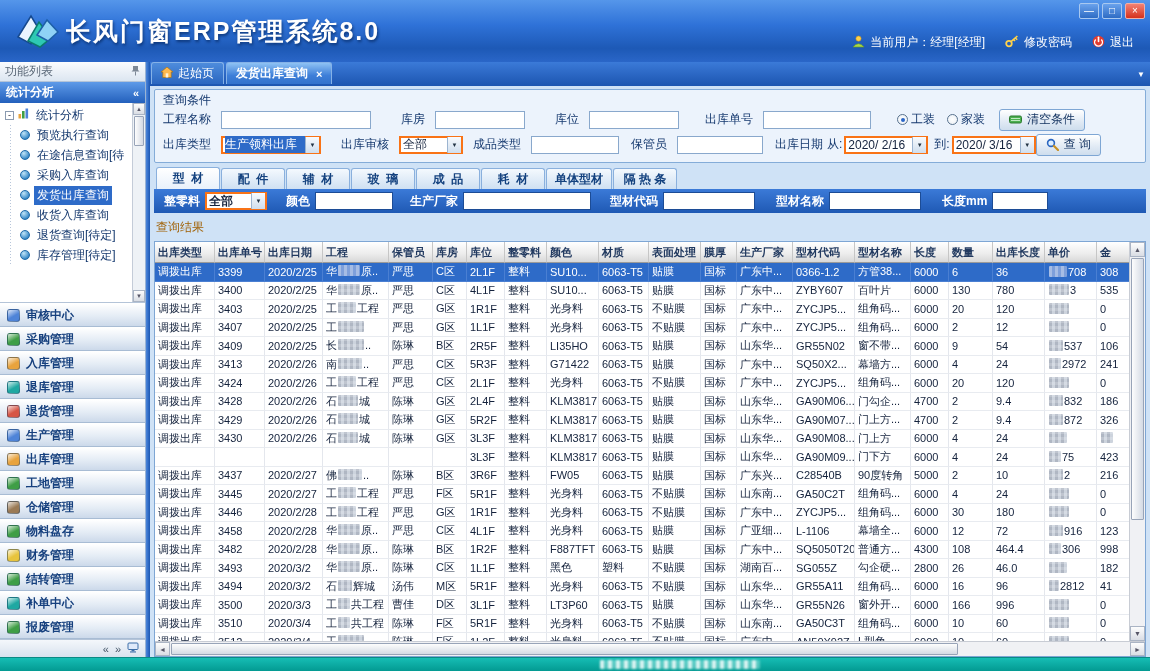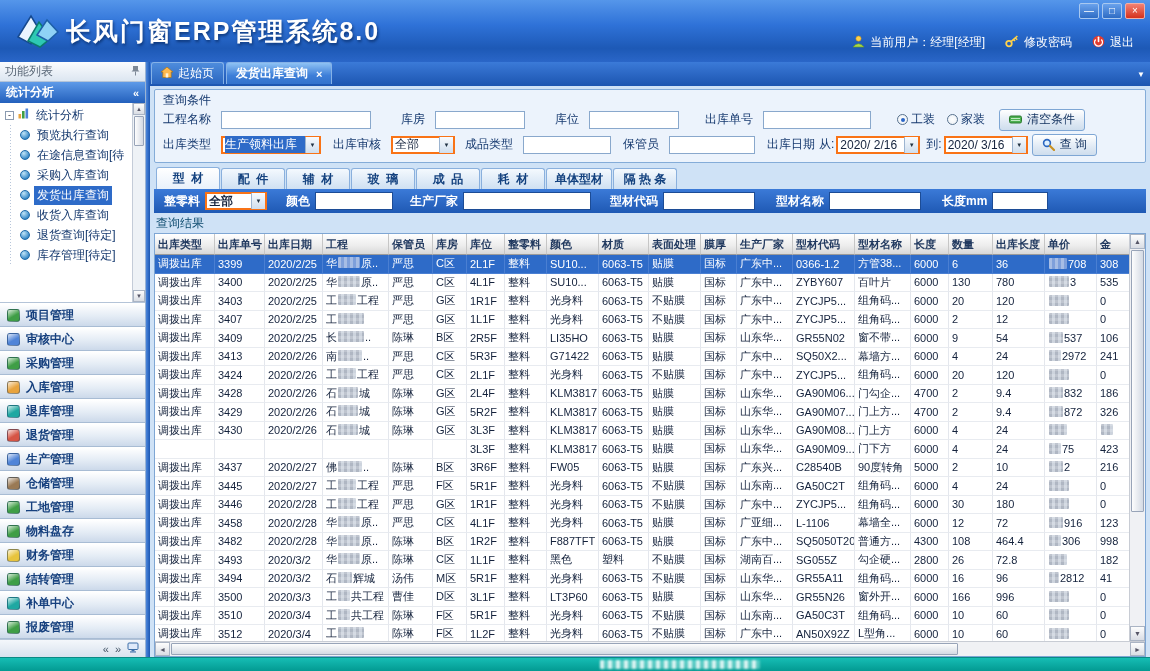--- a/index.html
+++ b/index.html
@@ -89,21 +89,21 @@
 .mat-tabs{flex:none;height:22px;display:flex;align-items:flex-end;padding-left:2px;margin-top:4px;}
 .mat-tab{height:21px;min-width:64px;padding:0 8px;display:flex;align-items:center;justify-content:center;margin-right:1px;
  font-weight:bold;color:#14427f;background:linear-gradient(#f4f9fe,#cfe0f2);border:1px solid #8ab0dd;border-bottom:none;
  border-radius:3px 3px 0 0;white-space:pre;}
 .mat-tab.active{background:linear-gradient(#ffffff,#e8f1fb);height:22px;}
 .filter-bar{flex:none;height:24px;display:flex;align-items:center;gap:5px;padding:0 10px;color:#fff;font-weight:bold;
  background:linear-gradient(#3b7ad8,#1f59b4);white-space:nowrap;}
 .filter-bar .txt{border-color:#1c4c96;}
 
 
-.results-label{flex:none;height:20px;display:flex;align-items:center;color:#0c4a6e;padding:1px 2px 0;}
+.results-label{flex:none;height:28px;display:flex;align-items:center;color:#a16207;padding:1px 2px 0;}
 .table-area{flex:1;min-height:0;display:flex;flex-direction:column;border:1px solid #7ea6d4;background:#fff;}
 .ta-top{flex:1;min-height:0;display:flex;}
 .grid-viewport{flex:1;min-width:0;overflow:hidden;}
 table.grid{border-collapse:separate;border-spacing:0;table-layout:fixed;width:992px;font-size:11px;}
 .grid th{height:21px;padding:0 3px;text-align:left;font-weight:bold;color:#223a60;white-space:nowrap;overflow:hidden;
  background:linear-gradient(#ffffff,#ececec 60%,#d8d8d8);border-right:1px solid #c6c6c6;border-bottom:1px solid #9a9a9a;}
 .grid td{height:18.5px;padding:0 3px;color:#14223c;white-space:nowrap;overflow:hidden;
  border-right:1px solid #e4e7ed;border-bottom:1px solid #e8ebf0;}
 tr.selected td{background:#2e6bc8;color:#fff;border-right-color:#4a7fd2;border-bottom-color:#4a7fd2;}
 .vscroll{width:16px;flex:none;display:flex;flex-direction:column;background:#f0f1f4;border-left:1px solid #c8ccd4;}
@@ -223,24 +223,20 @@
         <div class="tree-sb">
           <div class="sb-btn">▲</div>
           <div class="sb-track">
               <div class="sb-thumb" style="height:30px"></div>
             </div>
           <div class="sb-btn">▼</div>
         </div>
       </div>
       <div class="modules">
           <div class="module">
-            <span class="module-icon" style="background: linear-gradient(150deg, rgba(255, 255, 255, 0.8), rgba(255, 255, 255, 0) 55%), rgb(63, 158, 70);"></span>
-            <span>项目管理</span>
-          </div>
-          <div class="module">
             <span class="module-icon" style="background: linear-gradient(150deg, rgba(255, 255, 255, 0.8), rgba(255, 255, 255, 0) 55%), rgb(79, 132, 216);"></span>
             <span>审核中心</span>
           </div>
           <div class="module">
             <span class="module-icon" style="background: linear-gradient(150deg, rgba(255, 255, 255, 0.8), rgba(255, 255, 255, 0) 55%), rgb(63, 158, 70);"></span>
             <span>采购管理</span>
           </div>
           <div class="module">
             <span class="module-icon" style="background: linear-gradient(150deg, rgba(255, 255, 255, 0.8), rgba(255, 255, 255, 0) 55%), rgb(232, 163, 61);"></span>
             <span>入库管理</span>
@@ -251,26 +247,30 @@
           </div>
           <div class="module">
             <span class="module-icon" style="background: linear-gradient(150deg, rgba(255, 255, 255, 0.8), rgba(255, 255, 255, 0) 55%), rgb(214, 85, 69);"></span>
             <span>退货管理</span>
           </div>
           <div class="module">
             <span class="module-icon" style="background: linear-gradient(150deg, rgba(255, 255, 255, 0.8), rgba(255, 255, 255, 0) 55%), rgb(79, 132, 216);"></span>
             <span>生产管理</span>
           </div>
           <div class="module">
+            <span class="module-icon" style="background: linear-gradient(150deg, rgba(255, 255, 255, 0.8), rgba(255, 255, 255, 0) 55%), rgb(232, 163, 61);"></span>
+            <span>出库管理</span>
+          </div>
+          <div class="module">
+            <span class="module-icon" style="background: linear-gradient(150deg, rgba(255, 255, 255, 0.8), rgba(255, 255, 255, 0) 55%), rgb(63, 158, 70);"></span>
+            <span>工地管理</span>
+          </div>
+          <div class="module">
             <span class="module-icon" style="background: linear-gradient(150deg, rgba(255, 255, 255, 0.8), rgba(255, 255, 255, 0) 55%), rgb(154, 122, 85);"></span>
             <span>仓储管理</span>
-          </div>
-          <div class="module">
-            <span class="module-icon" style="background: linear-gradient(150deg, rgba(255, 255, 255, 0.8), rgba(255, 255, 255, 0) 55%), rgb(63, 158, 70);"></span>
-            <span>工地管理</span>
           </div>
           <div class="module">
             <span class="module-icon" style="background: linear-gradient(150deg, rgba(255, 255, 255, 0.8), rgba(255, 255, 255, 0) 55%), rgb(63, 158, 70);"></span>
             <span>物料盘存</span>
           </div>
           <div class="module">
             <span class="module-icon" style="background: linear-gradient(150deg, rgba(255, 255, 255, 0.8), rgba(255, 255, 255, 0) 55%), rgb(232, 196, 61);"></span>
             <span>财务管理</span>
           </div>
           <div class="module">
@@ -338,21 +338,21 @@
                 </svg>
               <span>清空条件</span>
             </button>
           </div>
           <div class="qrow">
             <span class="lbl" style="width:58px">出库类型</span>
             <div class="combo" style="width:100px">
               <span class="cval hl">生产领料出库</span>
               <span class="arrow">▼</span>
             </div>
-            <span class="lbl" style="margin-left:12px;width:58px">出库审核</span>
+            <span class="lbl" style="margin-left:20px;width:58px">出库审核</span>
             <div class="combo" style="width:64px">
               <span class="cval">全部</span>
               <span class="arrow">▼</span>
             </div>
             <span class="lbl" style="margin-left:10px;width:58px">成品类型</span>
             <input class="txt" style="width: 88px;">
             <span class="lbl" style="margin-left:12px;width:46px">保管员</span>
             <input class="txt" style="width: 86px;">
             <span class="lbl" style="margin-left:12px">出库日期</span>
             <span class="lbl" style="margin-left:4px">从:</span>
@@ -820,21 +820,21 @@
                       <td>整料</td>
                       <td>黑色</td>
                       <td>塑料</td>
                       <td>不贴膜</td>
                       <td>国标</td>
                       <td>湖南百...</td>
                       <td>SG055Z</td>
                       <td>勾企硬...</td>
                       <td>2800</td>
                       <td>26</td>
-                      <td>72.8</td>
+                      <td>46.0</td>
                       <td><span class="redact" style="width: 18px;"></span></td>
                       <td>182</td>
                     </tr>
                     <tr>
                       <td>调拨出库</td>
                       <td>3494</td>
                       <td>2020/3/2</td>
                       <td><span>石</span><span class="redact" style="width: 14px;"></span><span>辉城</span></td>
                       <td>汤伟</td>
                       <td>M区</td>

